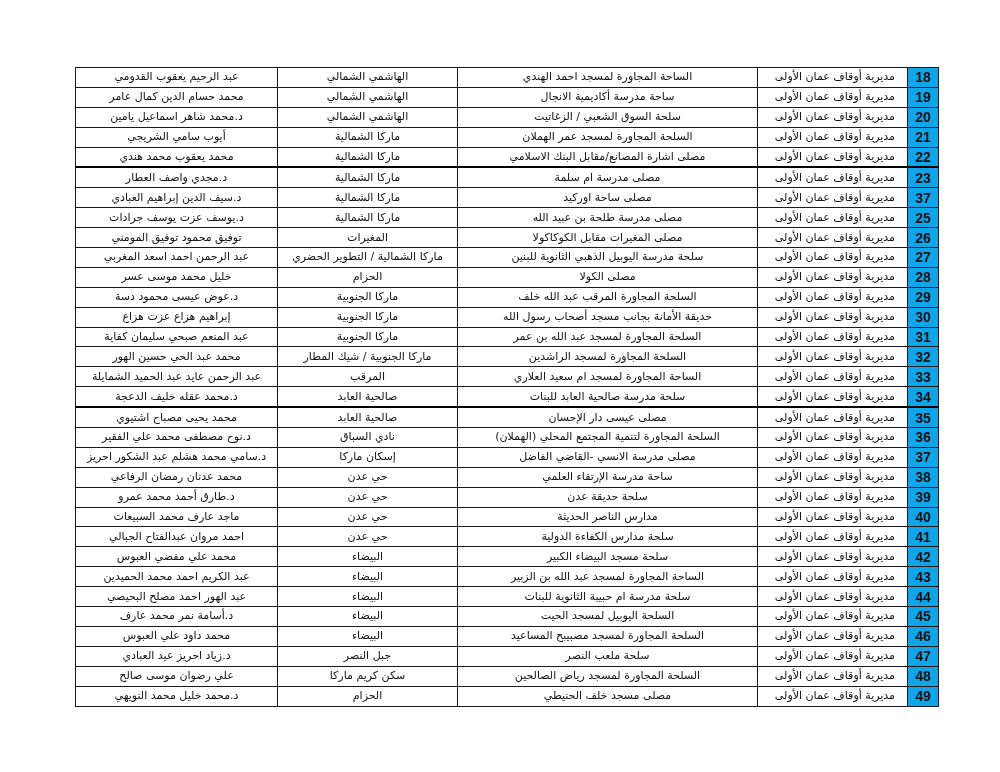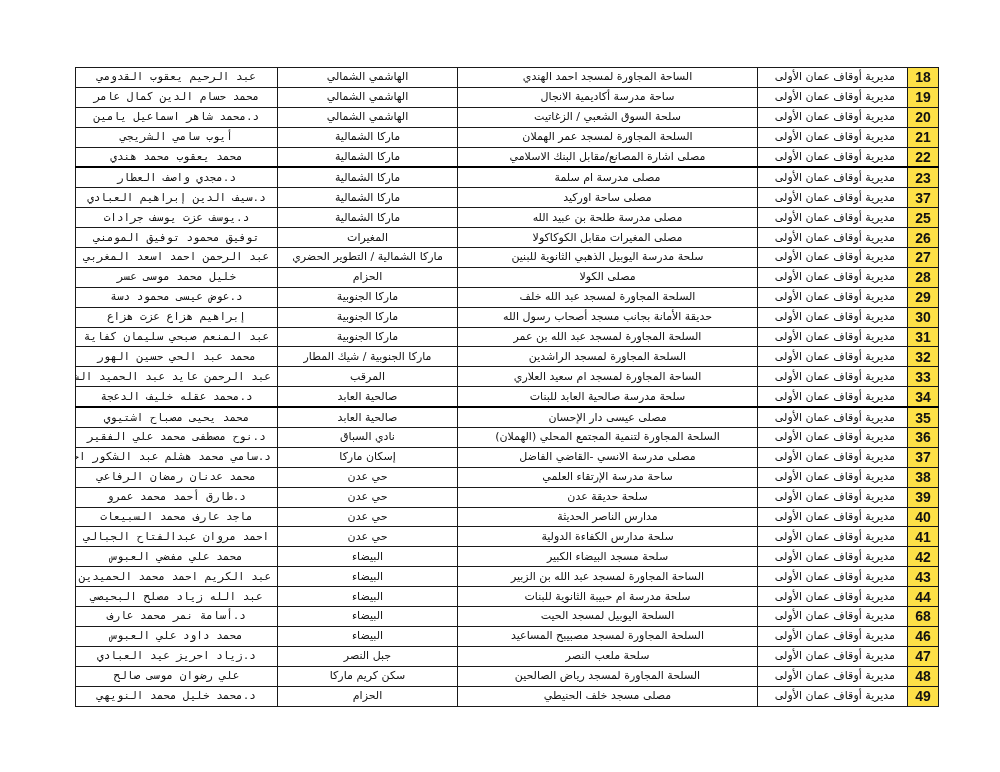--- a/index.html
+++ b/index.html
@@ -2,26 +2,26 @@
 <html><head>
 <meta charset="utf-8">
 <style>
   html, body { margin:0; padding:0; background:#ffffff; }
   body { width:1000px; height:772px; position:relative; overflow:hidden;
          font-family:"DejaVu Sans", "Liberation Sans", sans-serif; }
   .sheet { position:absolute; left:75px; top:67px; width:860px; }
   table { border-collapse:collapse; width:860px; table-layout:fixed; direction:rtl; }
   td { border:1px solid #1a1a1a; height:18.9px; padding:0 6px; font-size:11px; line-height:18px;
        color:#111; white-space:nowrap; overflow:hidden; text-align:center; }
-  td.num { width:22px; background:#fde047; font-family:"Liberation Sans", sans-serif;
+  td.num { width:22px; background:#0ea5e9; font-family:"Liberation Sans", sans-serif;
            font-weight:bold; font-size:14px; text-align:center; padding:0 4px; }
   td.dir { width:131px; text-align:right; padding-right:12px; }
   td.site { width:287px; }
   td.area { width:167px; }
-  td.name { width:189px;font-family:Liberation Mono, monospace; }
+  td.name { width:189px; }
   tr.thick td { border-top:2px solid #000; }
 </style>
 </head>
 <body>
 
 <div class="sheet">
   <table>
     <tbody id="tbody">
         <tr>
     <td class="num">18</td>
@@ -96,21 +96,21 @@
         <tr>
     <td class="num">28</td>
     <td class="dir">مديرية أوقاف عمان الأولى</td>
     <td class="site">مصلى الكولا</td>
     <td class="area">الحزام</td>
     <td class="name">خليل محمد موسى عسر</td>
   </tr>
         <tr>
     <td class="num">29</td>
     <td class="dir">مديرية أوقاف عمان الأولى</td>
-    <td class="site">السلحة المجاورة لمسجد عبد الله خلف</td>
+    <td class="site">السلحة المجاورة المرقب عبد الله خلف</td>
     <td class="area">ماركا الجنوبية</td>
     <td class="name">د.عوض عيسى محمود دسة</td>
   </tr>
         <tr>
     <td class="num">30</td>
     <td class="dir">مديرية أوقاف عمان الأولى</td>
     <td class="site">حديقة الأمانة بجانب مسجد أصحاب رسول الله</td>
     <td class="area">ماركا الجنوبية</td>
     <td class="name">إبراهيم هزاع عزت هزاع</td>
   </tr>
@@ -203,24 +203,24 @@
     <td class="dir">مديرية أوقاف عمان الأولى</td>
     <td class="site">الساحة المجاورة لمسجد عبد الله بن الزبير</td>
     <td class="area">البيضاء</td>
     <td class="name">عبد الكريم احمد محمد الحميدين</td>
   </tr>
         <tr>
     <td class="num">44</td>
     <td class="dir">مديرية أوقاف عمان الأولى</td>
     <td class="site">سلحة مدرسة ام حبيبة الثانوية للبنات</td>
     <td class="area">البيضاء</td>
-    <td class="name">عبد الله زياد مصلح البحيصي</td>
-  </tr>
-        <tr>
-    <td class="num">68</td>
+    <td class="name">عبد الهور احمد مصلح البحيصي</td>
+  </tr>
+        <tr>
+    <td class="num">45</td>
     <td class="dir">مديرية أوقاف عمان الأولى</td>
     <td class="site">السلحة اليوبيل لمسجد الحيت</td>
     <td class="area">البيضاء</td>
     <td class="name">د.أسامة نمر محمد عارف</td>
   </tr>
         <tr>
     <td class="num">46</td>
     <td class="dir">مديرية أوقاف عمان الأولى</td>
     <td class="site">السلحة المجاورة لمسجد مصبيبح المساعيد</td>
     <td class="area">البيضاء</td>

